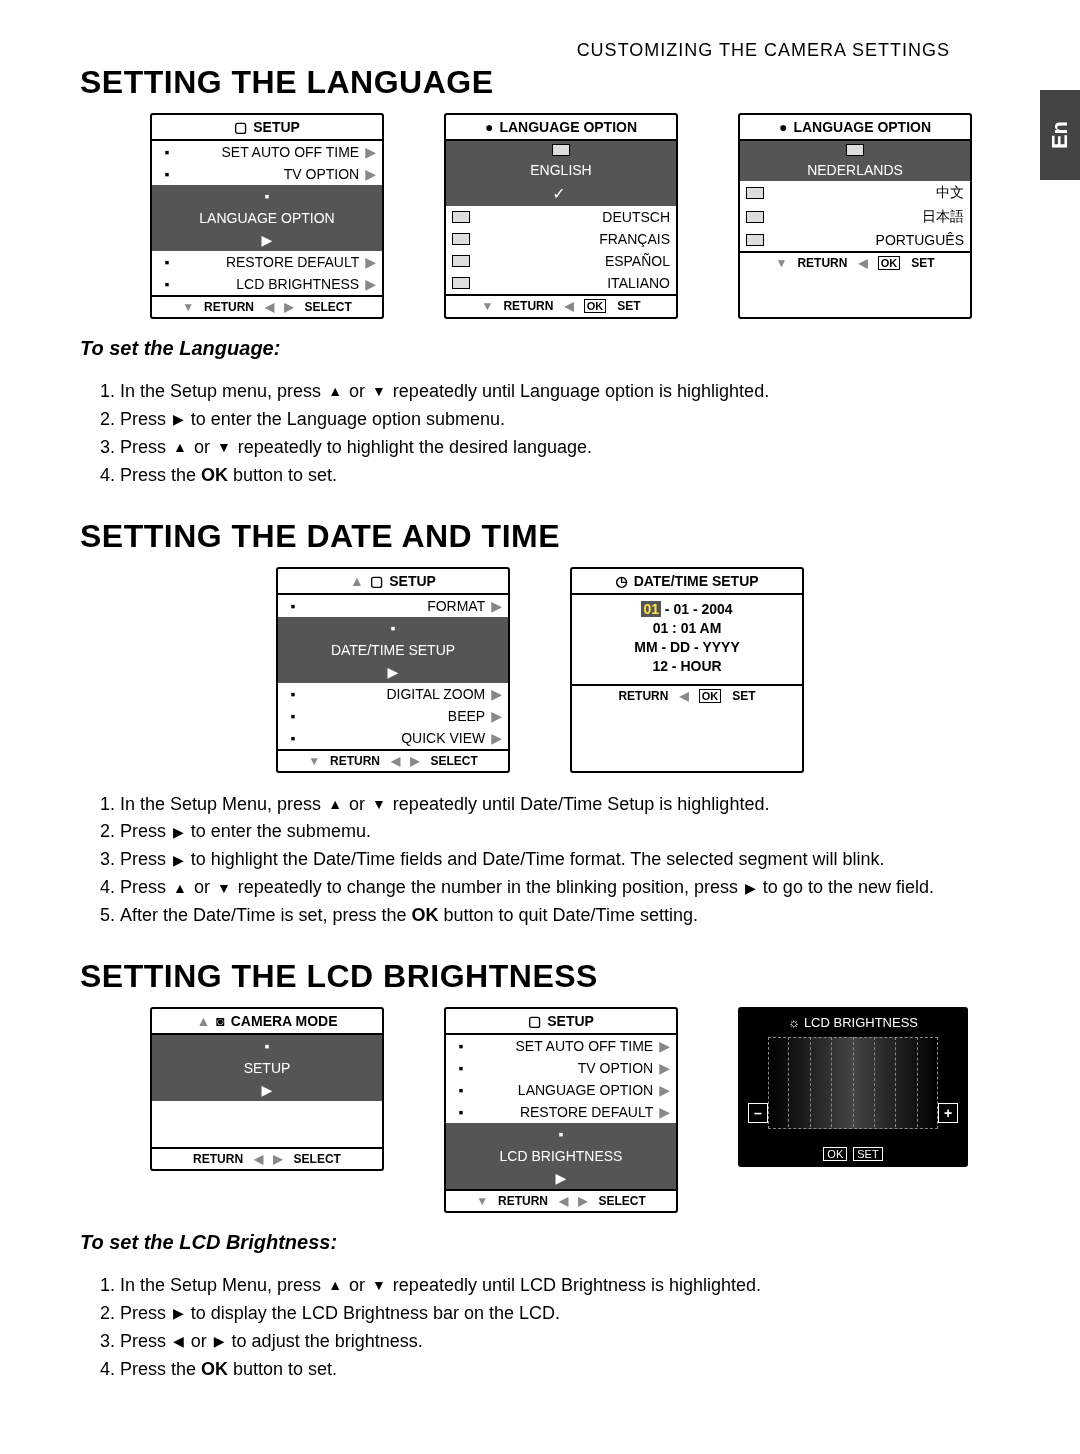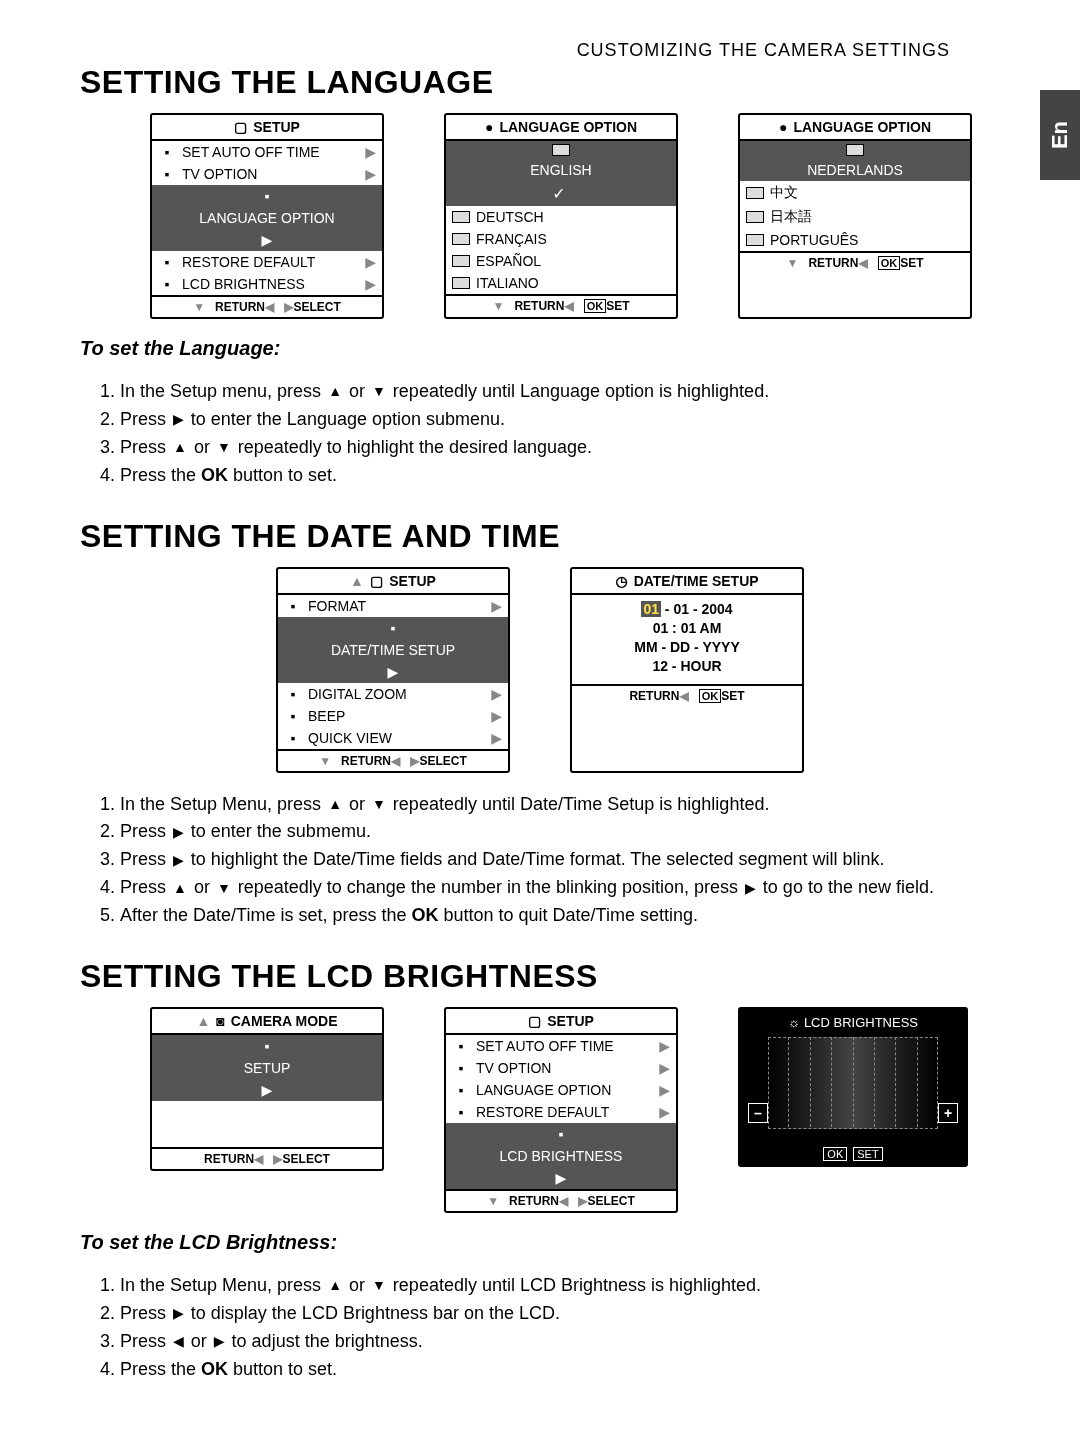--- a/index.html
+++ b/index.html
@@ -20,26 +20,26 @@
   .menus{display:flex;gap:60px;margin:12px 0 12px 70px;flex-wrap:nowrap;}
   .menus.centered{justify-content:center;margin-left:0;}
   .menu{width:230px;border:2px solid #000;background:#fff;font-size:14px;
     font-weight:bold;border-radius:3px;}
   .menu .title{display:flex;align-items:center;justify-content:center;
     gap:6px;padding:4px 0;border-bottom:2px solid #000;font-size:14px;}
   .menu .row{display:flex;align-items:center;gap:6px;padding:3px 6px;
     font-weight:normal;}
   .menu .row.hl{background:#555;color:#fff;flex-direction:column;}
   .menu .row .ic{width:18px;display:inline-flex;justify-content:center;font-weight:bold;}
-  .menu .row .lbl{flex:1;}
+  .menu .row .lbl{flex:1;text-align:right;}
   .menu .row .arw{color:#888;}
   .menu .row.hl .arw{color:#fff;}
   .menu .footer{border-top:2px solid #000;display:flex;align-items:center;
     justify-content:center;gap:10px;padding:3px 0;font-size:12px;font-weight:bold;}
-  .menu .footer .grp{display:inline-flex;align-items:center;gap:0;}
+  .menu .footer .grp{display:inline-flex;align-items:center;gap:11px;}
   .menu .footer .tri{color:#888;font-size:12px;}
   .flag{display:inline-block;width:18px;height:12px;border:1px solid #000;
     background:#ddd;box-sizing:border-box;}
   .check{font-size:16px;padding-right:4px;}
   .okbox{border:1px solid #000;padding:0 2px;font-size:11px;font-weight:bold;}
 
   
   .dt-menu .vals{display:flex;flex-direction:column;align-items:center;
     padding:6px 0 10px;font-weight:bold;gap:3px;}
   .dt-menu .vals span.seg{background:#555;color:#fde047;padding:0 2px;}

